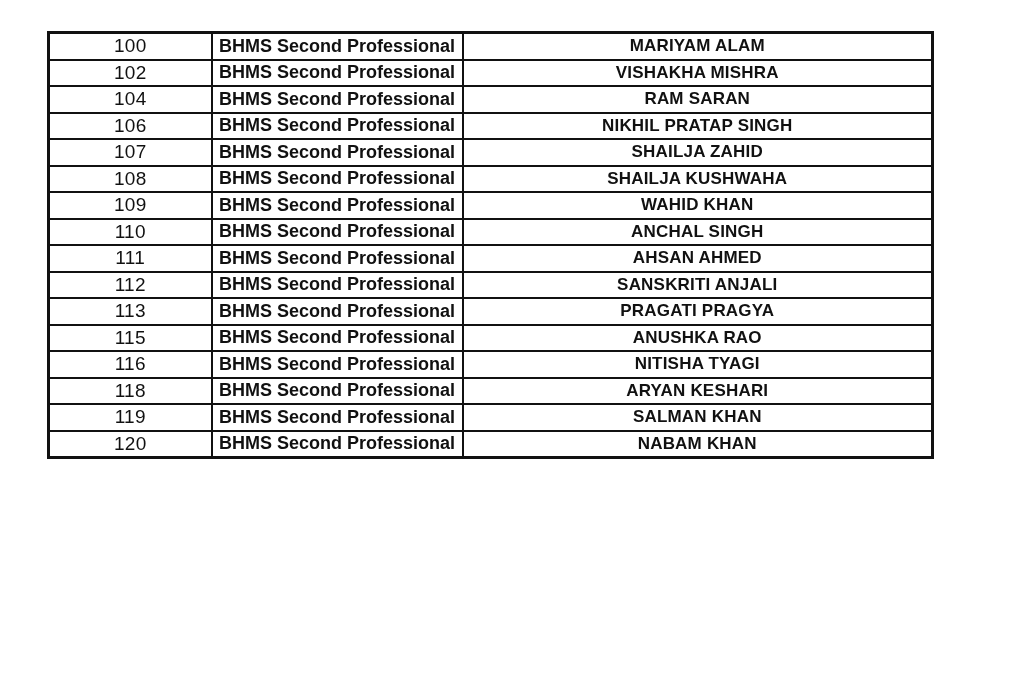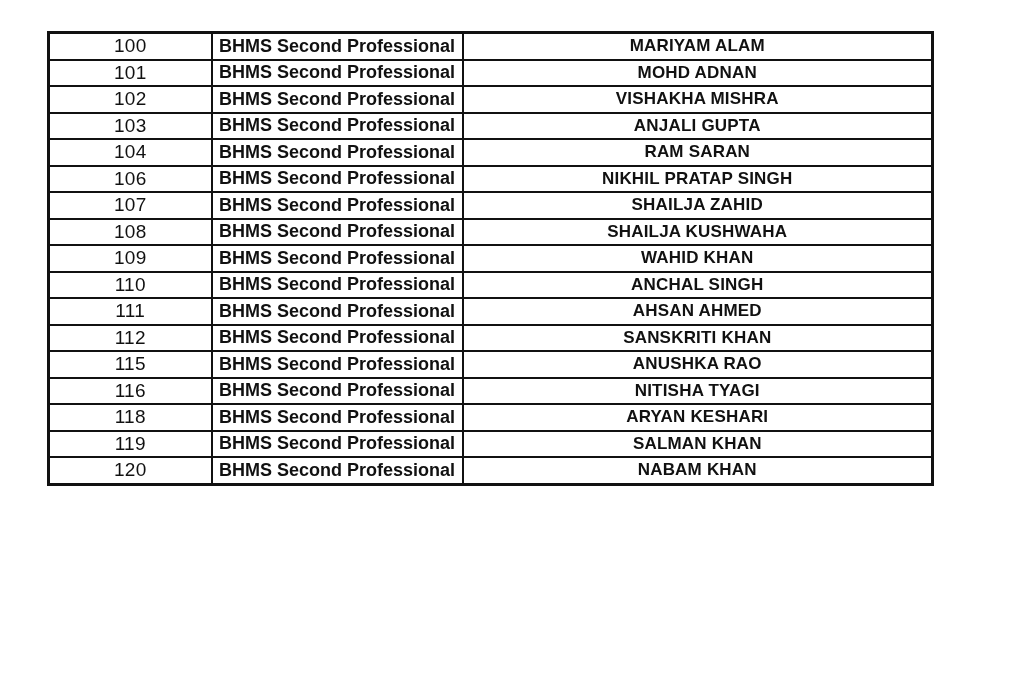--- a/index.html
+++ b/index.html
@@ -62,37 +62,27 @@
     <col class="col-course">
     <col class="col-name">
   </colgroup>
   <tbody>
   <tr>
     <td class="roll-cell">100</td>
     <td class="course-cell">BHMS Second Professional</td>
     <td class="name-cell">MARIYAM ALAM</td>
   </tr>
 
-  <tr>
-    <td class="roll-cell">101</td>
-    <td class="course-cell">BHMS Second Professional</td>
-    <td class="name-cell">MOHD ADNAN</td>
-  </tr>
 
   <tr>
     <td class="roll-cell">102</td>
     <td class="course-cell">BHMS Second Professional</td>
     <td class="name-cell">VISHAKHA MISHRA</td>
   </tr>
 
-  <tr>
-    <td class="roll-cell">103</td>
-    <td class="course-cell">BHMS Second Professional</td>
-    <td class="name-cell">ANJALI GUPTA</td>
-  </tr>
 
   <tr>
     <td class="roll-cell">104</td>
     <td class="course-cell">BHMS Second Professional</td>
     <td class="name-cell">RAM SARAN</td>
   </tr>
 
 
   <tr>
     <td class="roll-cell">106</td>
@@ -126,23 +116,28 @@
 
   <tr>
     <td class="roll-cell">111</td>
     <td class="course-cell">BHMS Second Professional</td>
     <td class="name-cell">AHSAN AHMED</td>
   </tr>
 
   <tr>
     <td class="roll-cell">112</td>
     <td class="course-cell">BHMS Second Professional</td>
-    <td class="name-cell">SANSKRITI KHAN</td>
+    <td class="name-cell">SANSKRITI ANJALI</td>
   </tr>
 
+  <tr>
+    <td class="roll-cell">113</td>
+    <td class="course-cell">BHMS Second Professional</td>
+    <td class="name-cell">PRAGATI PRAGYA</td>
+  </tr>
 
 
   <tr>
     <td class="roll-cell">115</td>
     <td class="course-cell">BHMS Second Professional</td>
     <td class="name-cell">ANUSHKA RAO</td>
   </tr>
 
   <tr>
     <td class="roll-cell">116</td>

